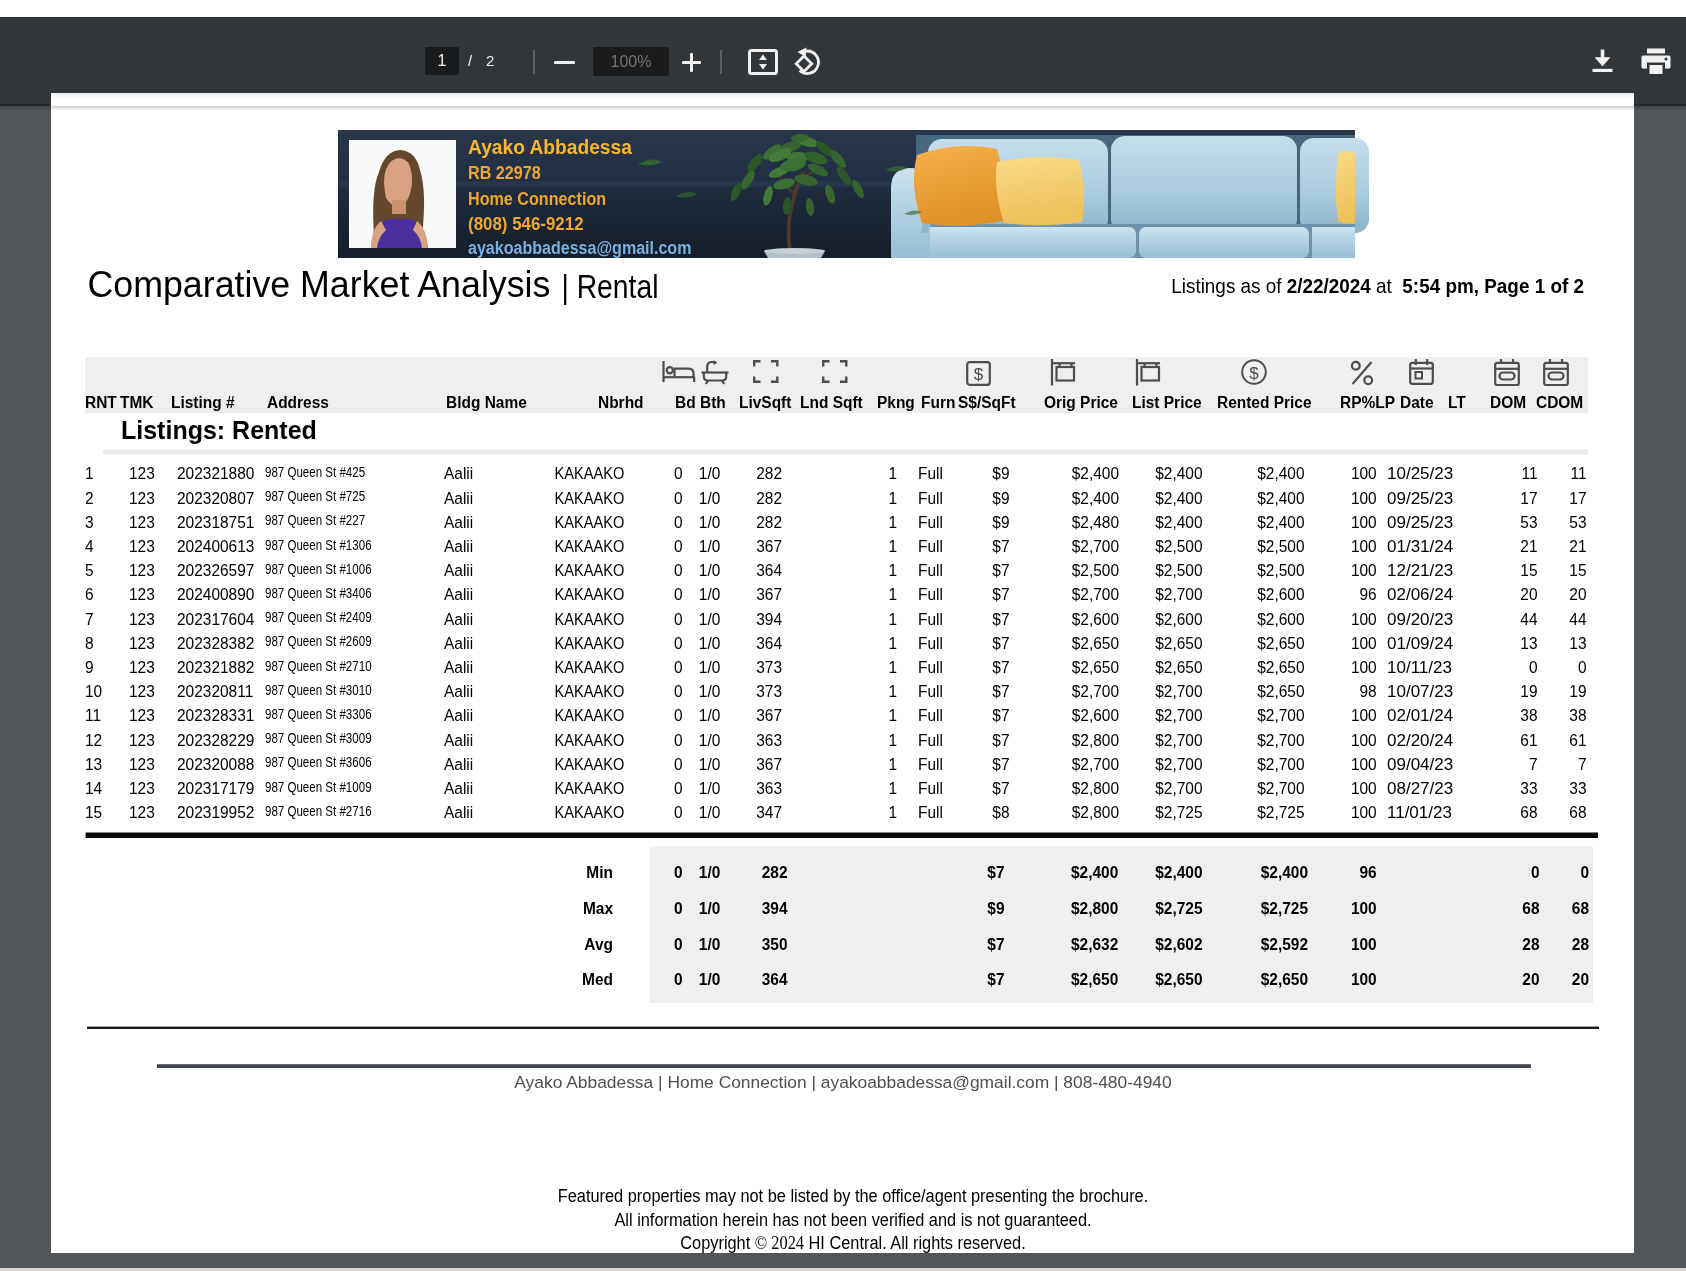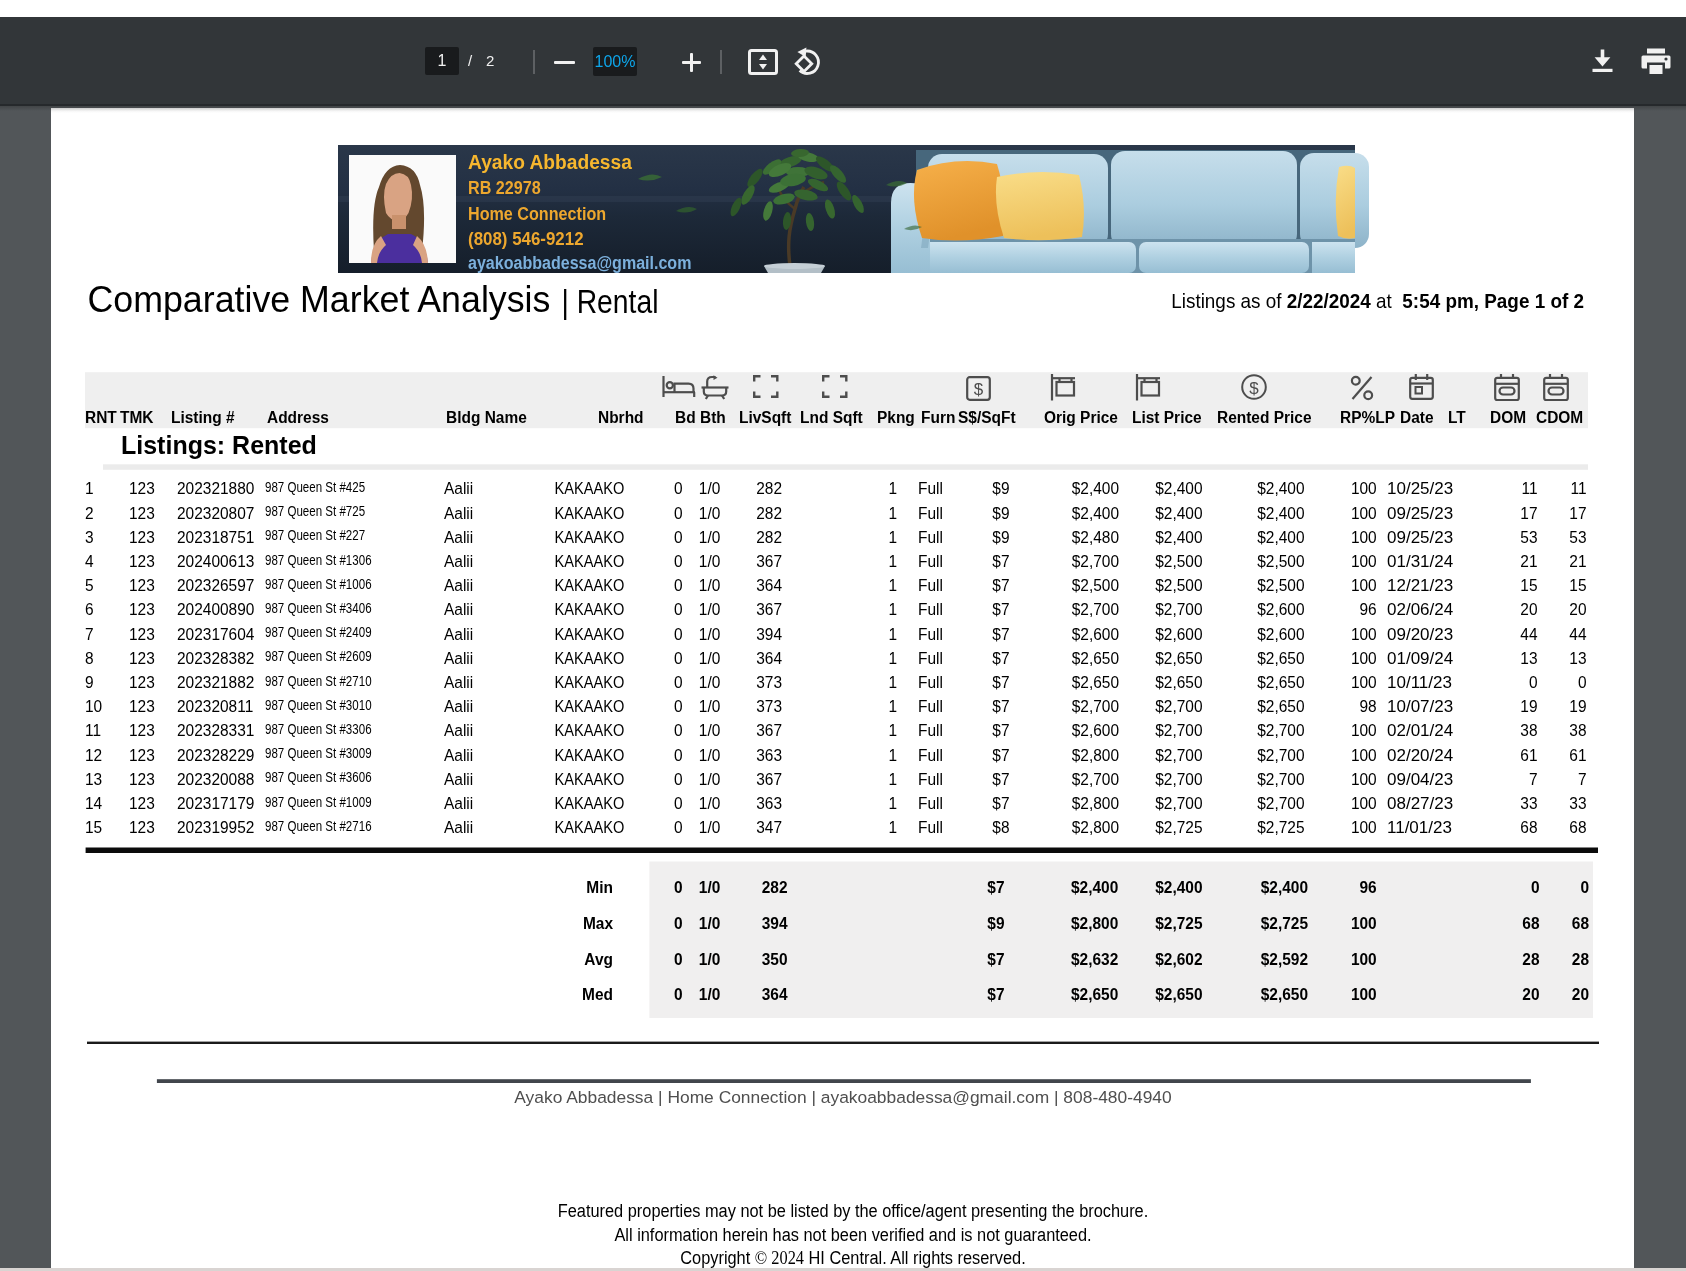--- a/index.html
+++ b/index.html
@@ -7,21 +7,21 @@
 </style></head>
 <body>
 
 <div style="position:absolute;left:0;top:0;width:1686px;height:17px;background:#fff"></div>
 <div style="position:absolute;left:0;top:17px;width:1686px;height:89px;background:#323639;border-bottom:2px solid #26292c;box-sizing:border-box">
   <div style="position:absolute;left:425px;top:30px;width:34px;height:28px;background:#191b1d;border-radius:2px;color:#f1f1f1;font-size:16px;text-align:center;line-height:28px">1</div>
   <div style="position:absolute;left:468px;top:30px;height:28px;color:#f1f1f1;font-size:15px;line-height:28px">/</div>
   <div style="position:absolute;left:486px;top:30px;height:28px;color:#f1f1f1;font-size:15px;line-height:28px">2</div>
   <div style="position:absolute;left:533px;top:33px;width:2px;height:24px;background:#5d6063"></div>
   <div style="position:absolute;left:554px;top:44px;width:21px;height:3px;background:#f1f1f1;border-radius:1px"></div>
-  <div style="position:absolute;left:593px;top:30px;width:44px;height:29px;background:#191b1d;border-radius:2px;color:#0ea5e9;font-size:16px;text-align:center;line-height:29px">100%</div>
+  <div style="position:absolute;left:593px;top:30px;width:76px;height:29px;background:#191b1d;border-radius:2px;color:#737373;font-size:16px;text-align:center;line-height:29px">100%</div>
   <div style="position:absolute;left:682px;top:44.2px;width:19px;height:2.6px;background:#f1f1f1;border-radius:1px"></div>
   <div style="position:absolute;left:690.2px;top:36px;width:2.6px;height:19px;background:#f1f1f1;border-radius:1px"></div>
   <div style="position:absolute;left:720px;top:33px;width:2px;height:24px;background:#5d6063"></div>
   <svg style="position:absolute;left:748px;top:32px" width="30" height="26" viewBox="0 0 30 26">
     <rect x="1.5" y="1.5" width="27" height="23" rx="2" stroke="#f1f1f1" stroke-width="3" fill="none"></rect>
     <path d="M15 5.5 L19 11 H11 Z" fill="#f1f1f1"></path>
     <path d="M15 20.5 L19 15 H11 Z" fill="#f1f1f1"></path>
   </svg>
   <svg style="position:absolute;left:791px;top:30px" width="34" height="32" viewBox="0 0 34 32">
     <path d="M14.9 4.1 A 11.2 11.2 0 1 1 8.6 23.4" stroke="#f1f1f1" stroke-width="2.8" fill="none"></path>
@@ -34,21 +34,21 @@
     <path d="M10.7 1.5 H14.3 V9.3 H20.4 L12.5 18.6 L4.6 9.3 H10.7 Z" fill="#f1f1f1"></path>
     <rect x="2.5" y="20.8" width="20" height="3.2" fill="#f1f1f1"></rect>
   </svg>
   <svg style="position:absolute;left:1641px;top:31px" width="30" height="28" viewBox="0 0 30 28">
     <rect x="6" y="0.5" width="18" height="5" fill="#f1f1f1"></rect>
     <path d="M2 7.5 H28 Q29.5 7.5 29.5 9 V19 Q29.5 20.5 28 20.5 H24 V14.5 H6 V20.5 H2 Q0.5 20.5 0.5 19 V9 Q0.5 7.5 2 7.5 Z" fill="#f1f1f1"></path>
     <path d="M7.5 16 H22.5 V27 H7.5 Z" fill="#f1f1f1" stroke="#323639" stroke-width="2"></path>
     <circle cx="25" cy="11" r="1.6" fill="#323639"></circle>
   </svg>
 </div>
-<div style="position:absolute;left:51px;top:108px;width:1583px;height:1160px;background:#fff">
+<div style="position:absolute;left:51px;top:93px;width:1583px;height:1160px;background:#fff">
 <div style="position:absolute;left:0;top:0;width:1583px;height:5px;background:linear-gradient(#e9e9e9,#fff)"></div>
 <svg width="1583" height="1160" viewBox="0 0 1583 1160">
 <rect width="1583" height="1160" fill="#ffffff"></rect>
 <g transform="translate(287,37)">
  <defs>
   <linearGradient id="bg" x1="0" y1="0" x2="0" y2="1">
    <stop offset="0" stop-color="#2a3749"></stop>
             <stop offset="0.35" stop-color="#233044"></stop>
    <stop offset="0.55" stop-color="#1d2939"></stop>
             <stop offset="1" stop-color="#151e2a"></stop>

